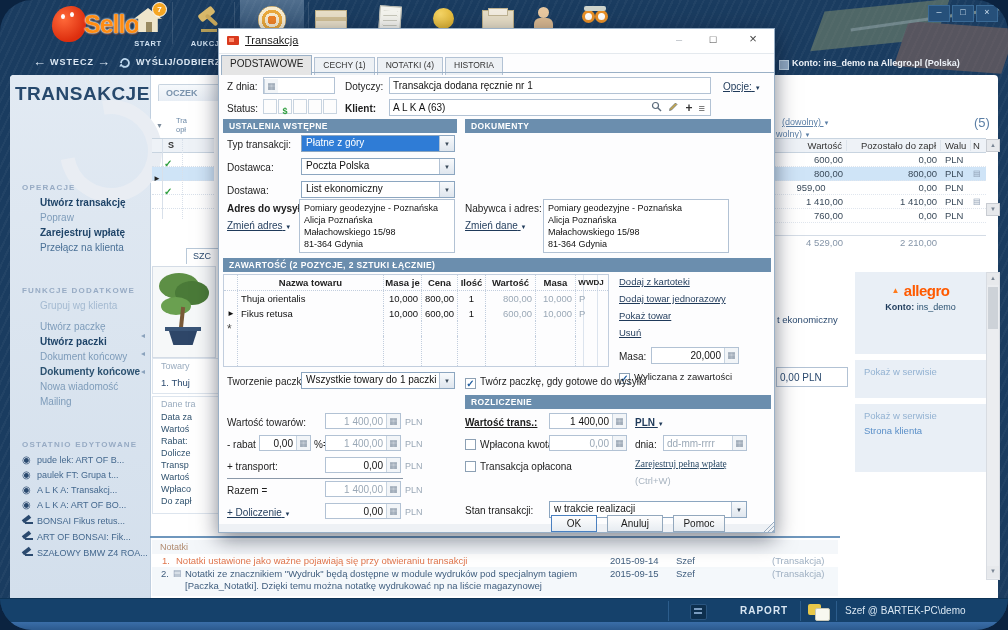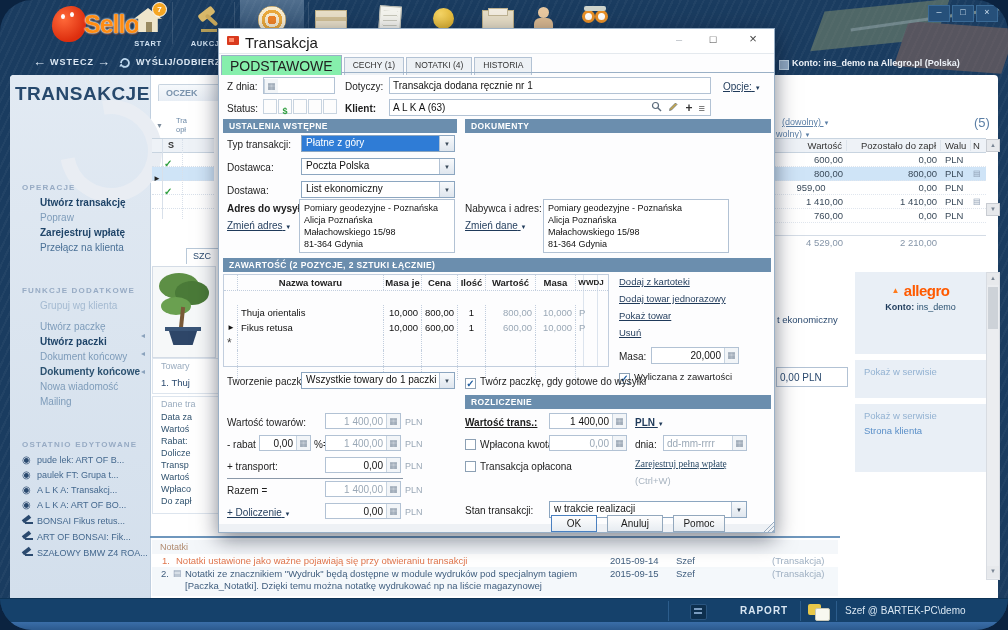--- a/index.html
+++ b/index.html
@@ -334,28 +334,28 @@
     <span class="a nw" style="left:845px;top:6px;font-size:10px;color:#d8e6f2;">Szef @ BARTEK-PC\demo</span>
   </div>
   <div class="a" style="left:0;top:622px;width:1008px;height:8px;background:linear-gradient(#3a6ea8,#2c5a8e);"></div>
 
   <div class="a" id="dlg" style="left:218px;top:28px;width:557px;height:505px;background:#fdfdfe;border:1px solid #9ab0c6;box-shadow:0 6px 20px rgba(0,10,30,.5);box-sizing:border-box;">
 
     <div class="a" style="left:0;top:0;width:555px;height:24px;background:#fff;border-bottom:1px solid #e4e9ee;">
       <span class="a" style="left:8px;top:7px;width:12px;height:9px;background:#d93a1e;border-radius:1px;">
           <i class="a" style="left:2px;top:2px;width:5px;height:4px;background:#ff8a6a;"></i>
         </span>
-      <span class="a nw" style="left:26px;top:5px;font-size:15px;color:#1a1a1a;">Transakcja</span>
+      <span class="a nw" style="left:26px;top:5px;font-size:11px;color:#1a1a1a;text-decoration:underline;">Transakcja</span>
       <span class="a" style="left:443px;top:0;width:34px;height:22px;text-align:center;line-height:20px;color:#b8bec4;font-size:11px;cursor:pointer;">–</span>
       <span class="a" style="left:477px;top:0;width:34px;height:22px;text-align:center;line-height:20px;color:#444;font-size:11px;cursor:pointer;">□</span>
       <span class="a" style="left:513px;top:0;width:42px;height:22px;text-align:center;line-height:20px;color:#444;font-size:13px;cursor:pointer;">×</span>
     </div>
 
     <div class="a" style="left:2px;top:26px;display:flex;align-items:flex-end;">
-      <div style="background:#86efac;border:1px solid #9ab0c6;border-bottom:none;height:17px;padding:2px 8px 0;font-size:14px;color:#222;position:relative;z-index:2;cursor:pointer;"><span>PODSTAWOWE</span></div>
+      <div style="background:#e5e5e5;border:1px solid #9ab0c6;border-bottom:none;height:17px;padding:2px 8px 0;font-size:10px;color:#222;position:relative;z-index:2;cursor:pointer;"><span>PODSTAWOWE</span></div>
       <div style="background:#edf1f5;border:1px solid #b2c2d4;border-bottom:none;height:15px;padding:2px 8px 0;font-size:8.5px;color:#333;margin-left:2px;cursor:pointer;"><span>CECHY (1)</span></div>
       <div style="background:#edf1f5;border:1px solid #b2c2d4;border-bottom:none;height:15px;padding:2px 8px 0;font-size:8.5px;color:#333;margin-left:2px;cursor:pointer;"><span>NOTATKI (4)</span></div>
       <div style="background:#edf1f5;border:1px solid #b2c2d4;border-bottom:none;height:15px;padding:2px 8px 0;font-size:8.5px;color:#333;margin-left:2px;cursor:pointer;"><span>HISTORIA</span></div>
     </div>
     <div class="a" style="left:2px;top:43px;width:553px;height:1px;background:#9ab0c6;"></div>
 
     <span class="a lbl" style="left:8px;top:52px;">Z dnia:</span>
     <div class="a fld dis" style="left:44px;top:48px;width:72px;height:17px;flex-direction:column;">
         <span class="fv">14-09-2015</span>
         <span class="fi">▦</span>
@@ -429,21 +429,21 @@
       <div class="trow" style="border-bottom:1px dotted #c2cede;font-weight:bold;color:#222;height:15px;">
         <span class="tc" style="width:14px;"></span>
         <span class="tc c" style="width:146px;">Nazwa towaru</span>
         <span class="tc c" style="width:38px;">Masa je</span>
         <span class="tc c" style="width:36px;">Cena</span>
         <span class="tc c" style="width:28px;">Ilość</span>
         <span class="tc c" style="width:50px;">Wartość</span>
         <span class="tc c" style="width:40px;">Masa</span>
         <span class="tc c" style="width:30px;border-right:none;font-size:8px;">WWDJ</span>
       </div>
-      <div class="trow" style="color:#111;margin-top:14px;">
+      <div class="trow" style="color:#111;">
         <span class="tc" style="width:14px;"></span>
         <span class="tc" style="width:146px;">Thuja orientalis</span>
         <span class="tc r" style="width:38px;">10,000</span>
         <span class="tc r" style="width:36px;">800,00</span>
         <span class="tc c" style="width:28px;">1</span>
         <span class="tc r gray" style="width:50px;">800,00</span>
         <span class="tc r gray" style="width:40px;">10,000</span>
         <span class="tc gray" style="width:30px;border-right:none;">P</span>
       </div>
       <div class="trow" style="color:#111;">

